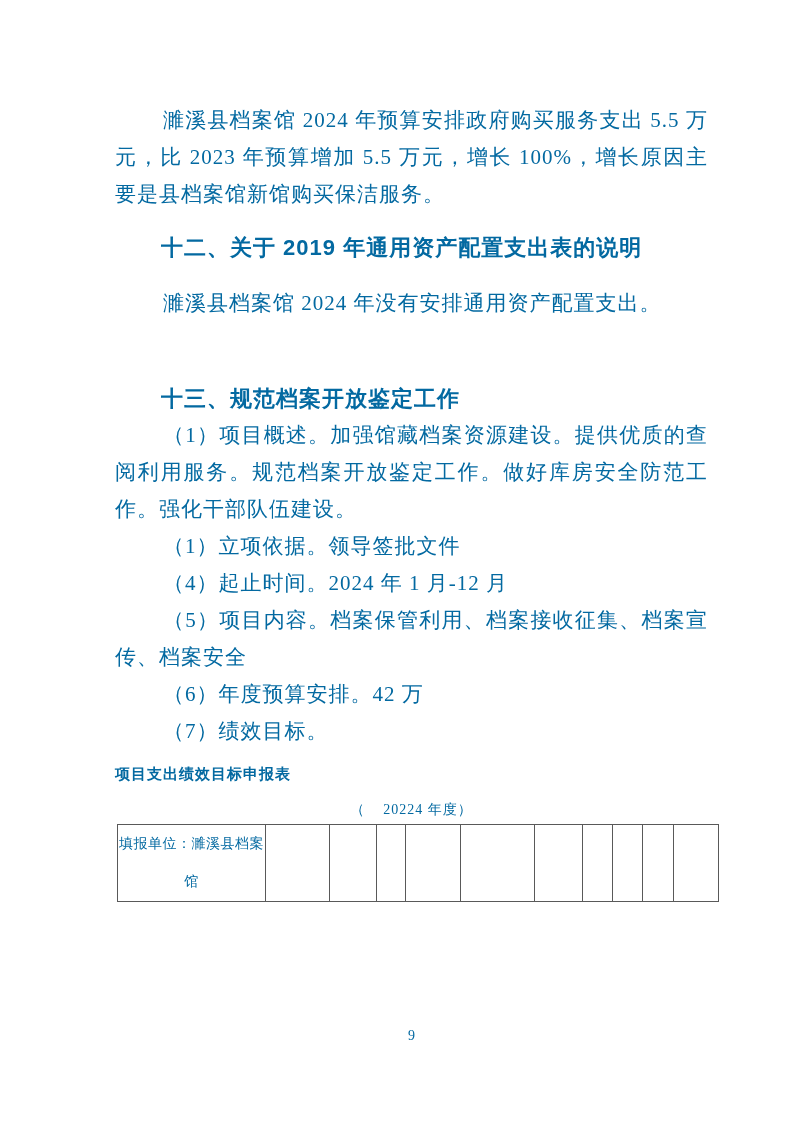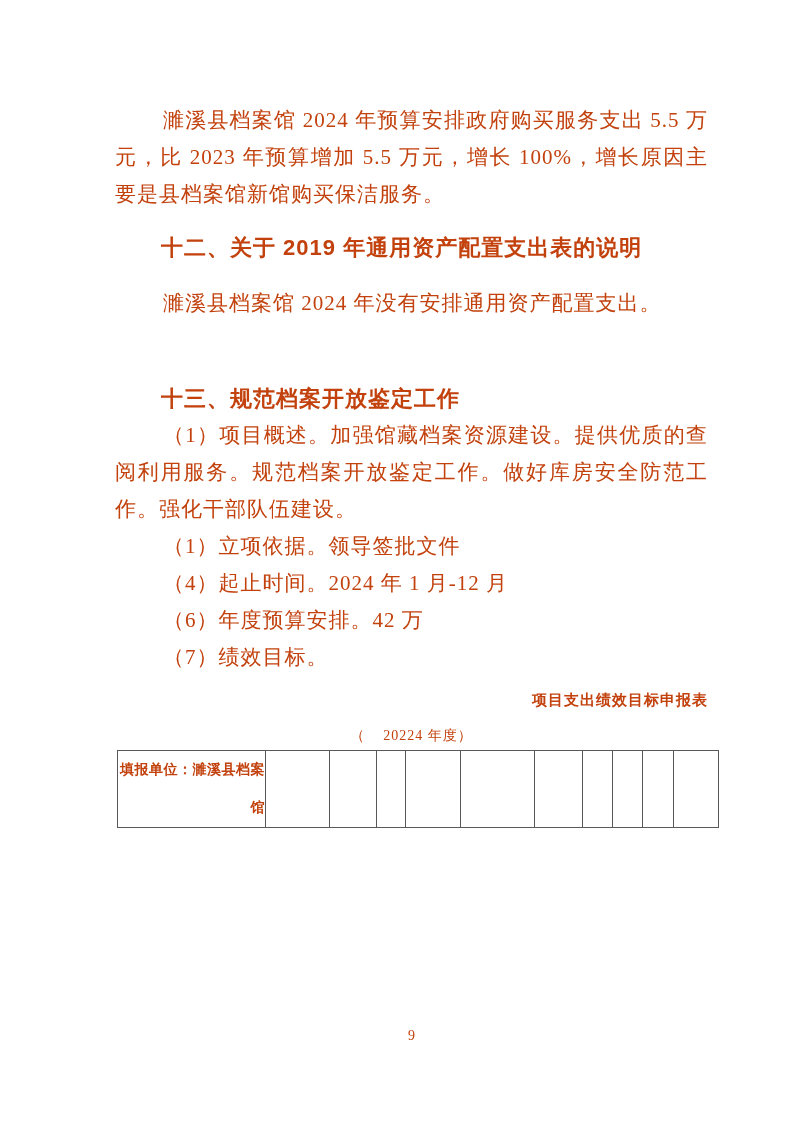--- a/index.html
+++ b/index.html
@@ -5,21 +5,21 @@
   html, body {
     margin: 0;
     padding: 0;
     background: #ffffff;
   }
   .page {
     position: relative;
     width: 793px;
     height: 1122px;
     background: #ffffff;
-    color: #c2410c;
+    color: #0369a1;
     overflow: hidden;
     font-family: "Liberation Serif", "DejaVu Serif", serif;
   }
   .content {
     position: absolute;
     left: 115px;
     top: 0;
     width: 593px;
   }
   .body-text {
@@ -54,21 +54,21 @@
   }
   .sub-1 { text-indent: 44px; }
   .sub-2 { text-indent: 52px; }
   .item  { margin: 0; }
   .table-title {
     margin: 13px 0 0 0;
     font-family: "Liberation Sans", "DejaVu Sans", sans-serif;
     font-weight: 700;
     font-size: 15px;
     line-height: 21px;
-    text-align: right;
+    text-align: left;
     text-indent: 0;
     letter-spacing: 1px;
   }
   .table-year {
     margin: 16px 0 0 0;
     font-size: 14px;
     line-height: 19px;
     text-align: center;
     text-indent: 0;
     letter-spacing: 1px;
@@ -84,22 +84,21 @@
     border: 1.5px solid #595959;
     padding: 0;
     height: 73px;
     vertical-align: top;
   }
   td.filler-cell {
     padding: 2px 5px;
     font-size: 14px;
     line-height: 38px;
     letter-spacing: 0.5px;
-    text-align: right;
-    font-weight: bold;
+    text-align: center;
   }
   .page-number {
     position: absolute;
     left: 115px;
     top: 1026px;
     width: 593px;
     text-align: center;
     font-size: 14px;
     line-height: 19px;
   }
@@ -116,20 +115,21 @@
 
     <p class="body-text para-12">濉溪县档案馆 2024 年没有安排通用资产配置支出。</p>
 
     <p class="heading-hei heading-13">十三、规范档案开放鉴定工作</p>
 
 
 
     <p class="body-text item">（1）项目概述。加强馆藏档案资源建设。提供优质的查阅利用服务。规范档案开放鉴定工作。做好库房安全防范工作。强化干部队伍建设。</p>
     <p class="body-text item">（1）立项依据。领导签批文件</p>
     <p class="body-text item">（4）起止时间。2024 年 1 月-12 月</p>
+    <p class="body-text item">（5）项目内容。档案保管利用、档案接收征集、档案宣传、档案安全</p>
     <p class="body-text item">（6）年度预算安排。42 万</p>
     <p class="body-text item">（7）绩效目标。</p>
 
     <p class="table-title">项目支出绩效目标申报表</p>
 
     <p class="table-year">（    20224 年度）</p>
 
     <table class="decl-table">
       <colgroup>
         <col style="width:148px">

